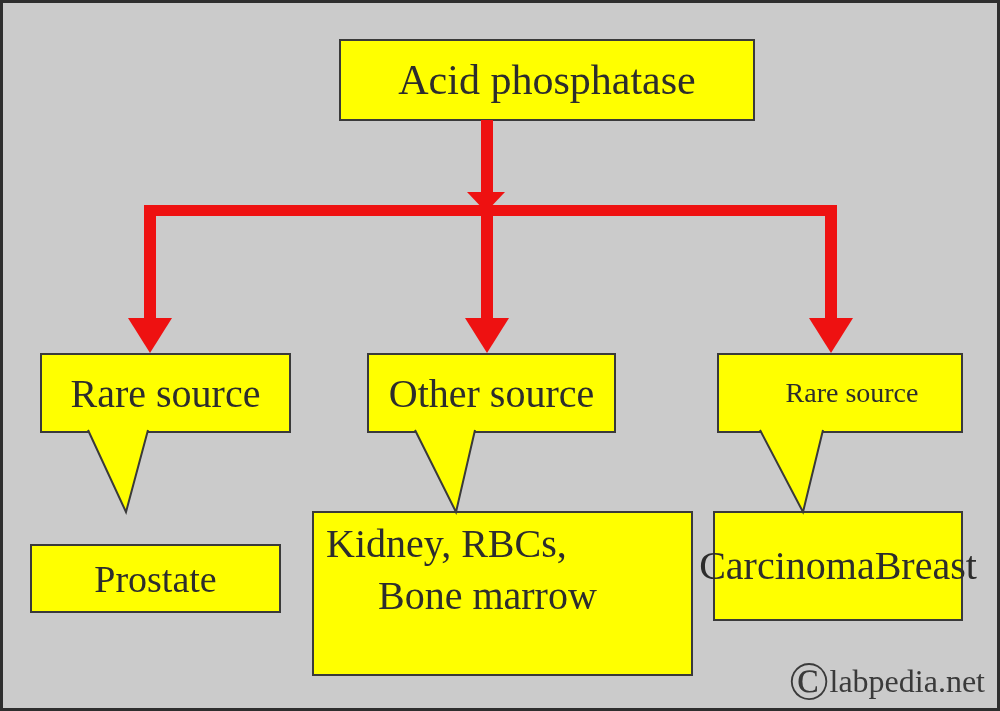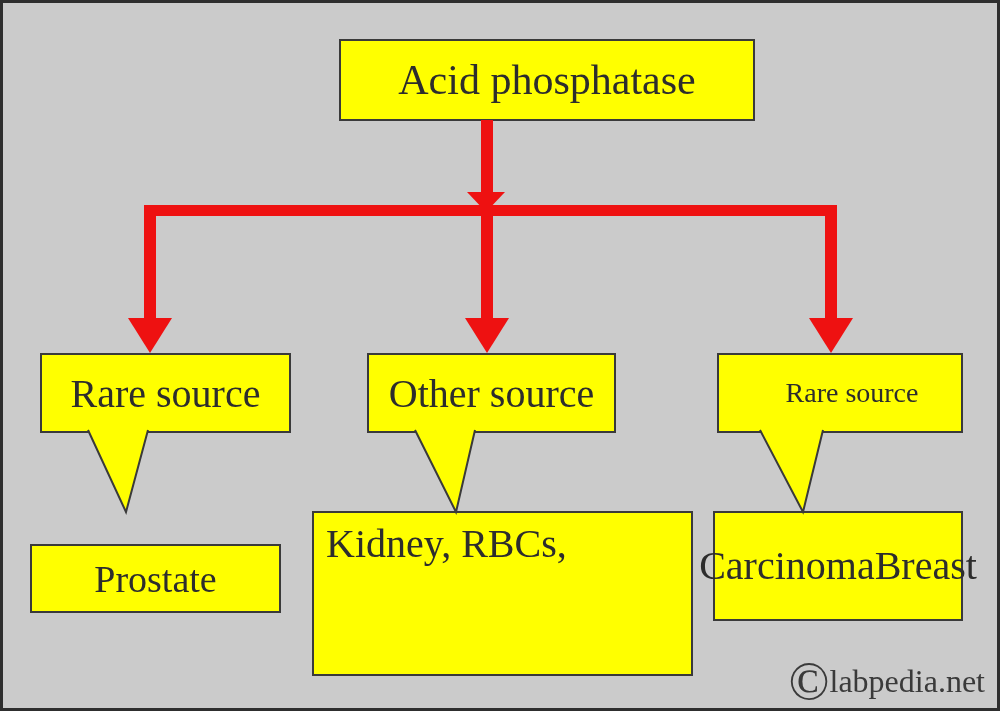--- a/index.html
+++ b/index.html
@@ -132,20 +132,21 @@
   <svg class="tail" style="left:752px; top:427px;" width="72" height="84" viewBox="0 0 72 84">
     <path d="M 5 0 L 48 82 L 68 0"></path>
   </svg>
 
   <div class="node target-prostate">
     <span>Prostate</span>
   </div>
 
   <div class="node target-organs">
     <div>Kidney, RBCs,</div>
+    <div class="line-indent">Bone marrow</div>
   </div>
 
   <div class="node target-carcinoma">
     <div>Carcinoma</div>
     <div>Breast</div>
   </div>
 
   <div class="watermark">
     <span class="copy-symbol">©</span>
       <span class="wm-text">labpedia.net</span>

